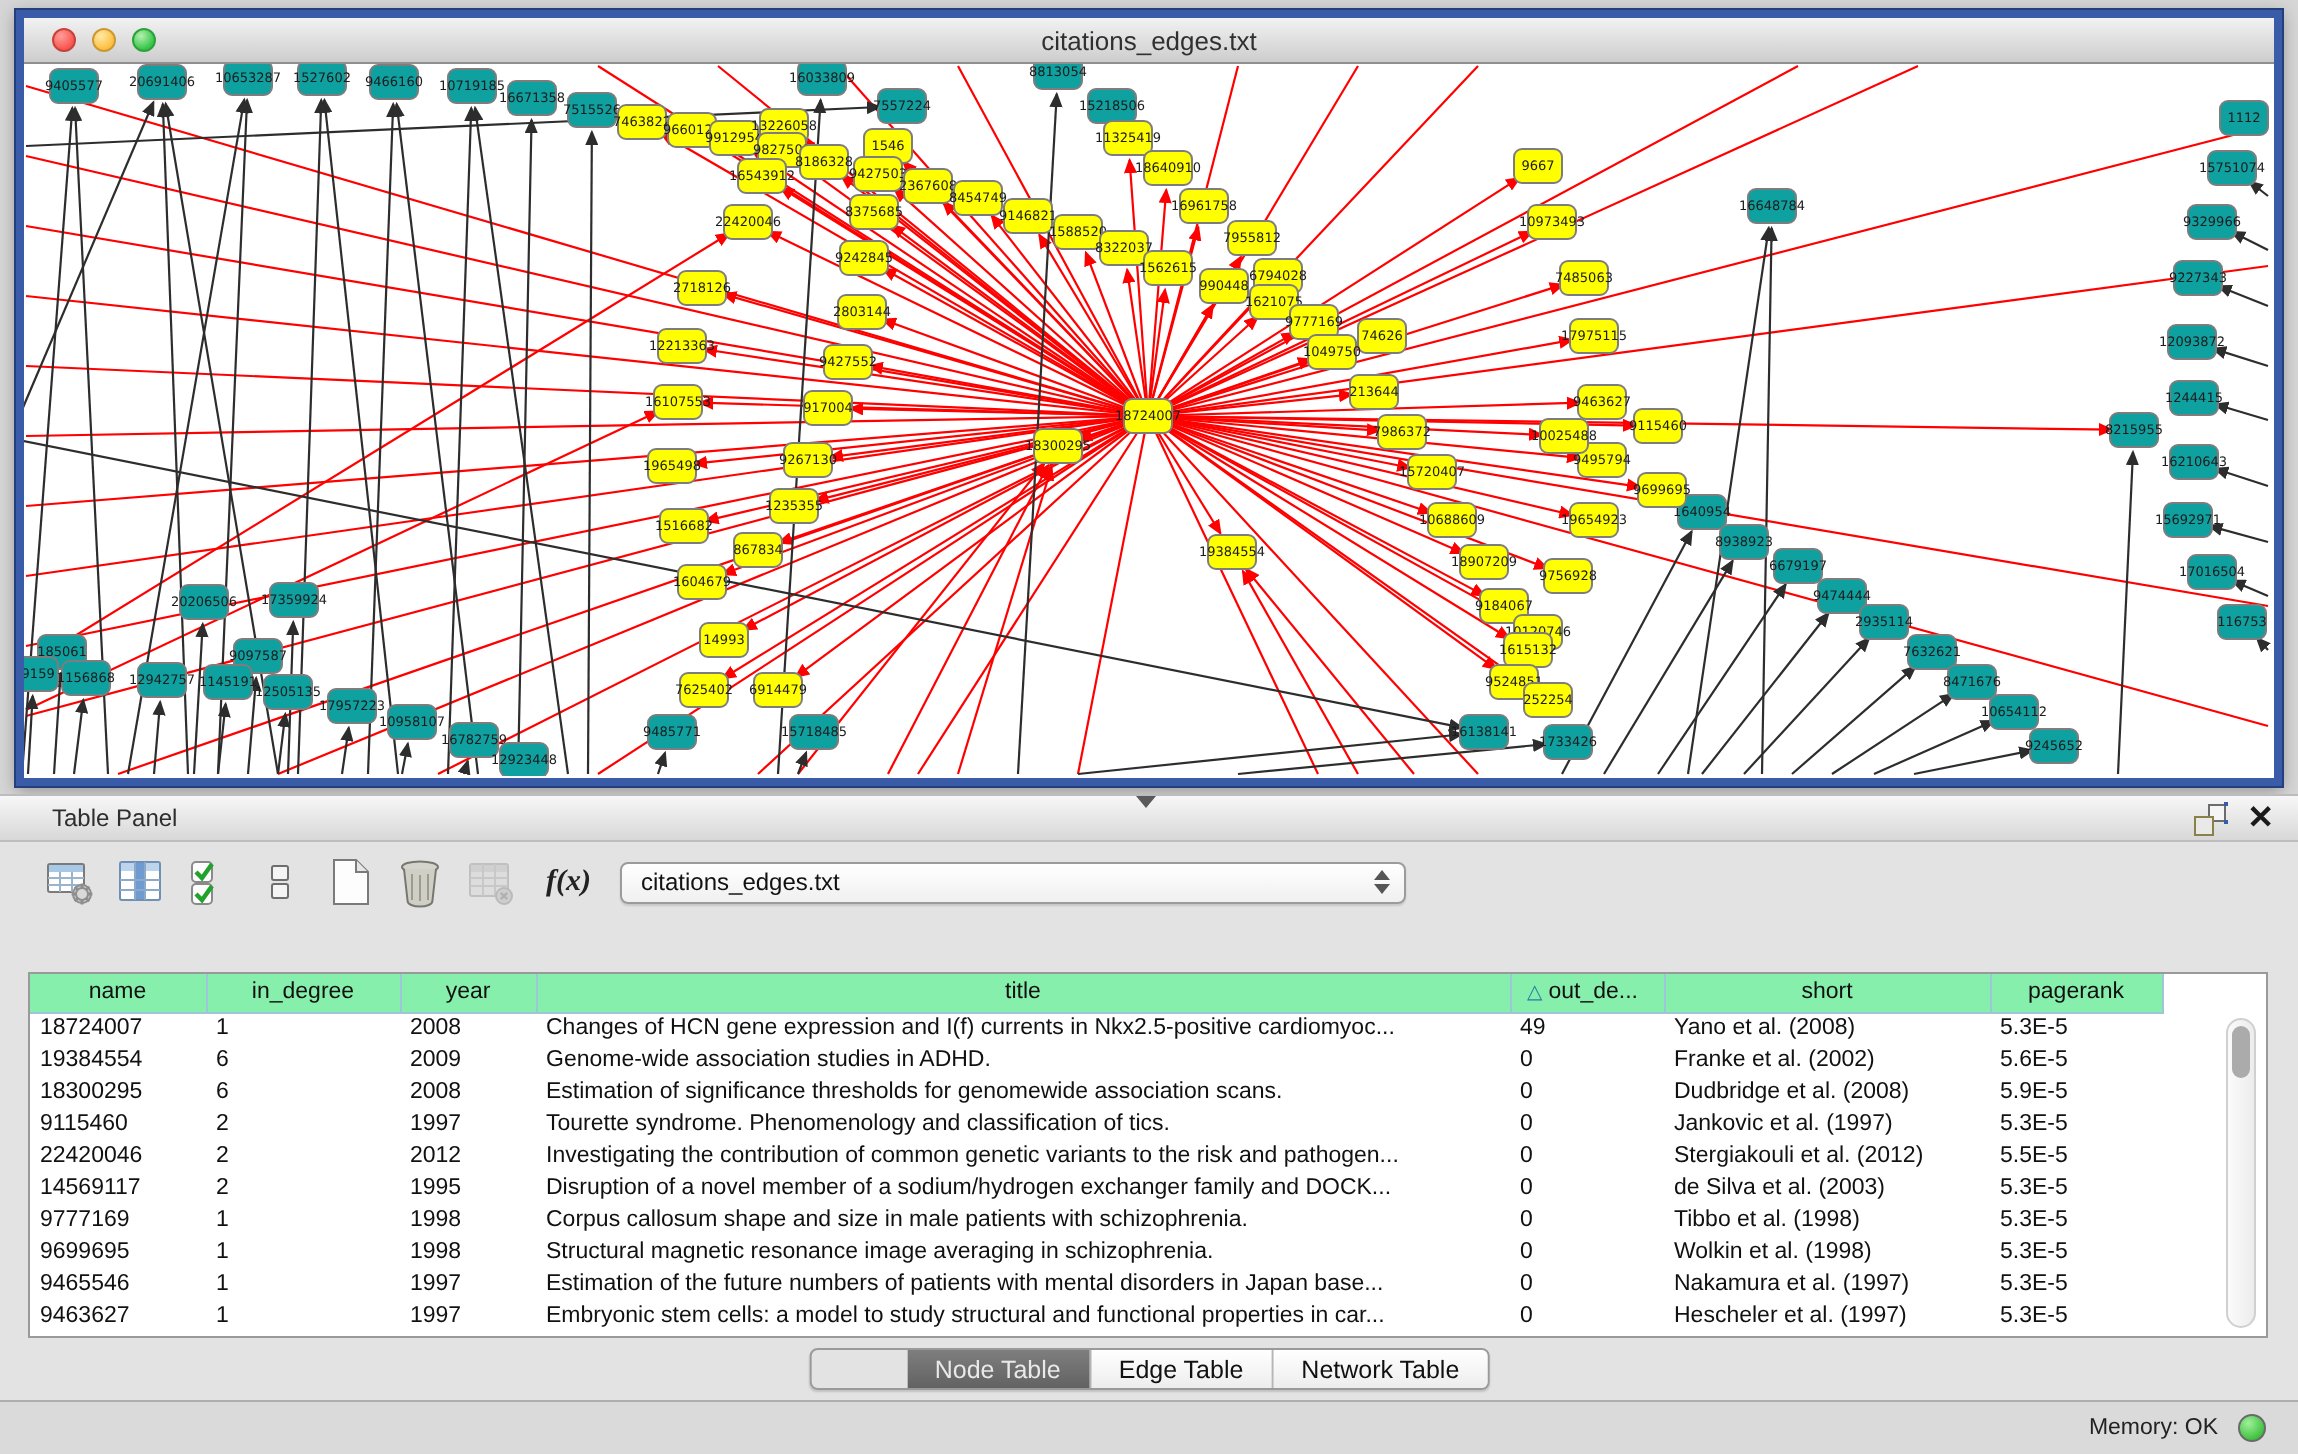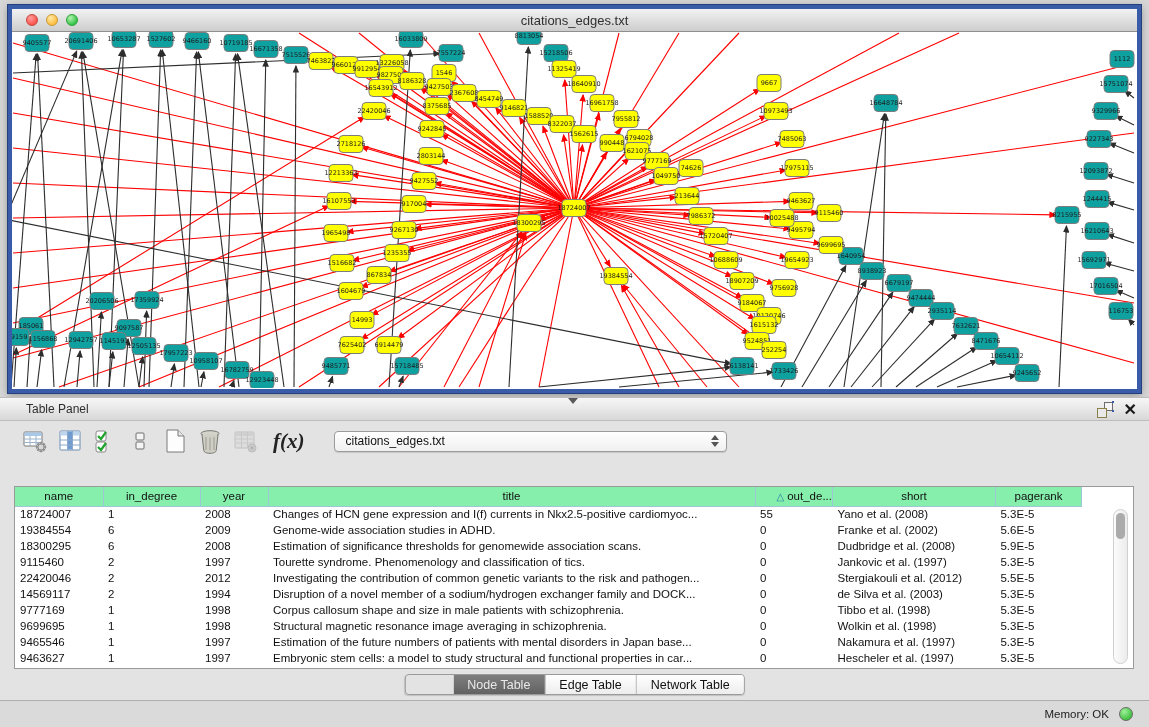--- a/index.html
+++ b/index.html
@@ -30,34 +30,34 @@
   #panel-header-icons { position:absolute; right:12px; top:3px; display:flex; align-items:center; gap:10px; }
   #float-icon { width:17px; height:17px; position:relative; cursor:pointer; }
   #float-icon .sq1 { position:absolute; left:0; bottom:0; width:10px; height:10px; border:1.5px solid #8a8146; background:#e9e9e9; }
   #float-icon .sq2 { position:absolute; right:1px; top:1px; width:9px; height:9px; border:1.5px solid #6c6c6c; background:#f5f5f5; }
   #float-icon .dot { position:absolute; width:2px; height:2px; background:#3a5ca8; }
   #close-icon { font-size:16px; font-weight:bold; color:#1a1a1a; line-height:16px; cursor:pointer; }
 
   #panel-toolbar { height:40px; display:flex; align-items:center; padding-left:22px; }
   .tb-icon { width:26px; height:26px; margin-right:9px; display:flex; align-items:center; justify-content:center; cursor:pointer; }
   .tb-icon svg { display:block; }
-  #fx-label { font-family:"Liberation Serif", serif; font-style:italic; font-weight:bold; font-size:21px; color:#222; margin:0 24px 0 6px; cursor:pointer;}
+  #fx-label { font-family:"Liberation Serif", serif; font-style:italic; font-weight:bold; font-size:15px; color:#222; margin:0 8px 0 6px; cursor:pointer;}
   #table-combo { width:393px; height:21px; background:linear-gradient(#ffffff,#f0f0f0);
     border:1px solid #9b9b9b; border-radius:4px; display:flex; align-items:center; position:relative;
     font-size:12px; color:#111; padding-left:10px; cursor:pointer; box-shadow:0 1px 1px rgba(0,0,0,.12); margin-left:6px; }
   #combo-stepper { position:absolute; right:7px; top:3px; display:flex; flex-direction:column; gap:2px; }
   #combo-stepper .up { width:0;height:0;border-left:4px solid transparent;border-right:4px solid transparent;border-bottom:5px solid #555; }
   #combo-stepper .dn { width:0;height:0;border-left:4px solid transparent;border-right:4px solid transparent;border-top:5px solid #555; }
 
   #table-box { position:absolute; left:14px; top:89px; width:1120px; height:183px; background:#fff;
     border:1px solid #9a9a9a; overflow:hidden; }
   #grid { border-collapse:collapse; table-layout:fixed; font-size:11.5px; color:#111; }
   #grid th { background:#86efac; border-right:1px solid #9dc6d6; border-bottom:1px solid #9dc6d6;
     font-weight:normal; height:19px; text-align:center; overflow:hidden; white-space:nowrap; }
-  #grid th.sorted { text-align:left; padding-left:21px; }
+  #grid th.sorted { text-align:left; padding-left:8px; }
   #grid th .sort-tri { color:#2a7ca8; font-size:10px; margin-right:3px; }
   #grid td { height:16px; padding:0 0 0 5px; white-space:nowrap; overflow:hidden; }
   #vscroll { position:absolute; right:5px; top:22px; width:15px; height:155px; background:linear-gradient(90deg,#fbfbfb,#ececec);
     border:1px solid #d0d0d0; border-radius:8px; }
   #vscroll .thumb { position:absolute; left:2px; top:3px; width:9px; height:26px; background:#ababab; border-radius:5px; }
 
   #seg-tabs { position:absolute; left:50%; transform:translateX(-50%); top:277px; display:flex;
     border:1px solid #9a9a9a; border-radius:4px; overflow:hidden; height:21px;
     box-shadow:0 1px 1px rgba(0,0,0,.15); font-size:12.5px;padding-left:48px; }
   .seg { display:flex; align-items:center; justify-content:center; padding:0 14px; background:linear-gradient(#ffffff,#ededed);
@@ -831,21 +831,21 @@
             <th><span>short</span></th>
             <th><span>pagerank</span></th>
           </tr>
         </thead>
       <tbody id="grid-body">
           <tr>
             <td>18724007</td>
             <td>1</td>
             <td>2008</td>
             <td>Changes of HCN gene expression and I(f) currents in Nkx2.5-positive cardiomyoc...</td>
-            <td>55</td>
+            <td>49</td>
             <td>Yano et al. (2008)</td>
             <td>5.3E-5</td>
           </tr>
           <tr>
             <td>19384554</td>
             <td>6</td>
             <td>2009</td>
             <td>Genome-wide association studies in ADHD.</td>
             <td>0</td>
             <td>Franke et al. (2002)</td>
@@ -874,21 +874,21 @@
             <td>2</td>
             <td>2012</td>
             <td>Investigating the contribution of common genetic variants to the risk and pathogen...</td>
             <td>0</td>
             <td>Stergiakouli et al. (2012)</td>
             <td>5.5E-5</td>
           </tr>
           <tr>
             <td>14569117</td>
             <td>2</td>
-            <td>1994</td>
+            <td>1995</td>
             <td>Disruption of a novel member of a sodium/hydrogen exchanger family and DOCK...</td>
             <td>0</td>
             <td>de Silva et al. (2003)</td>
             <td>5.3E-5</td>
           </tr>
           <tr>
             <td>9777169</td>
             <td>1</td>
             <td>1998</td>
             <td>Corpus callosum shape and size in male patients with schizophrenia.</td>

